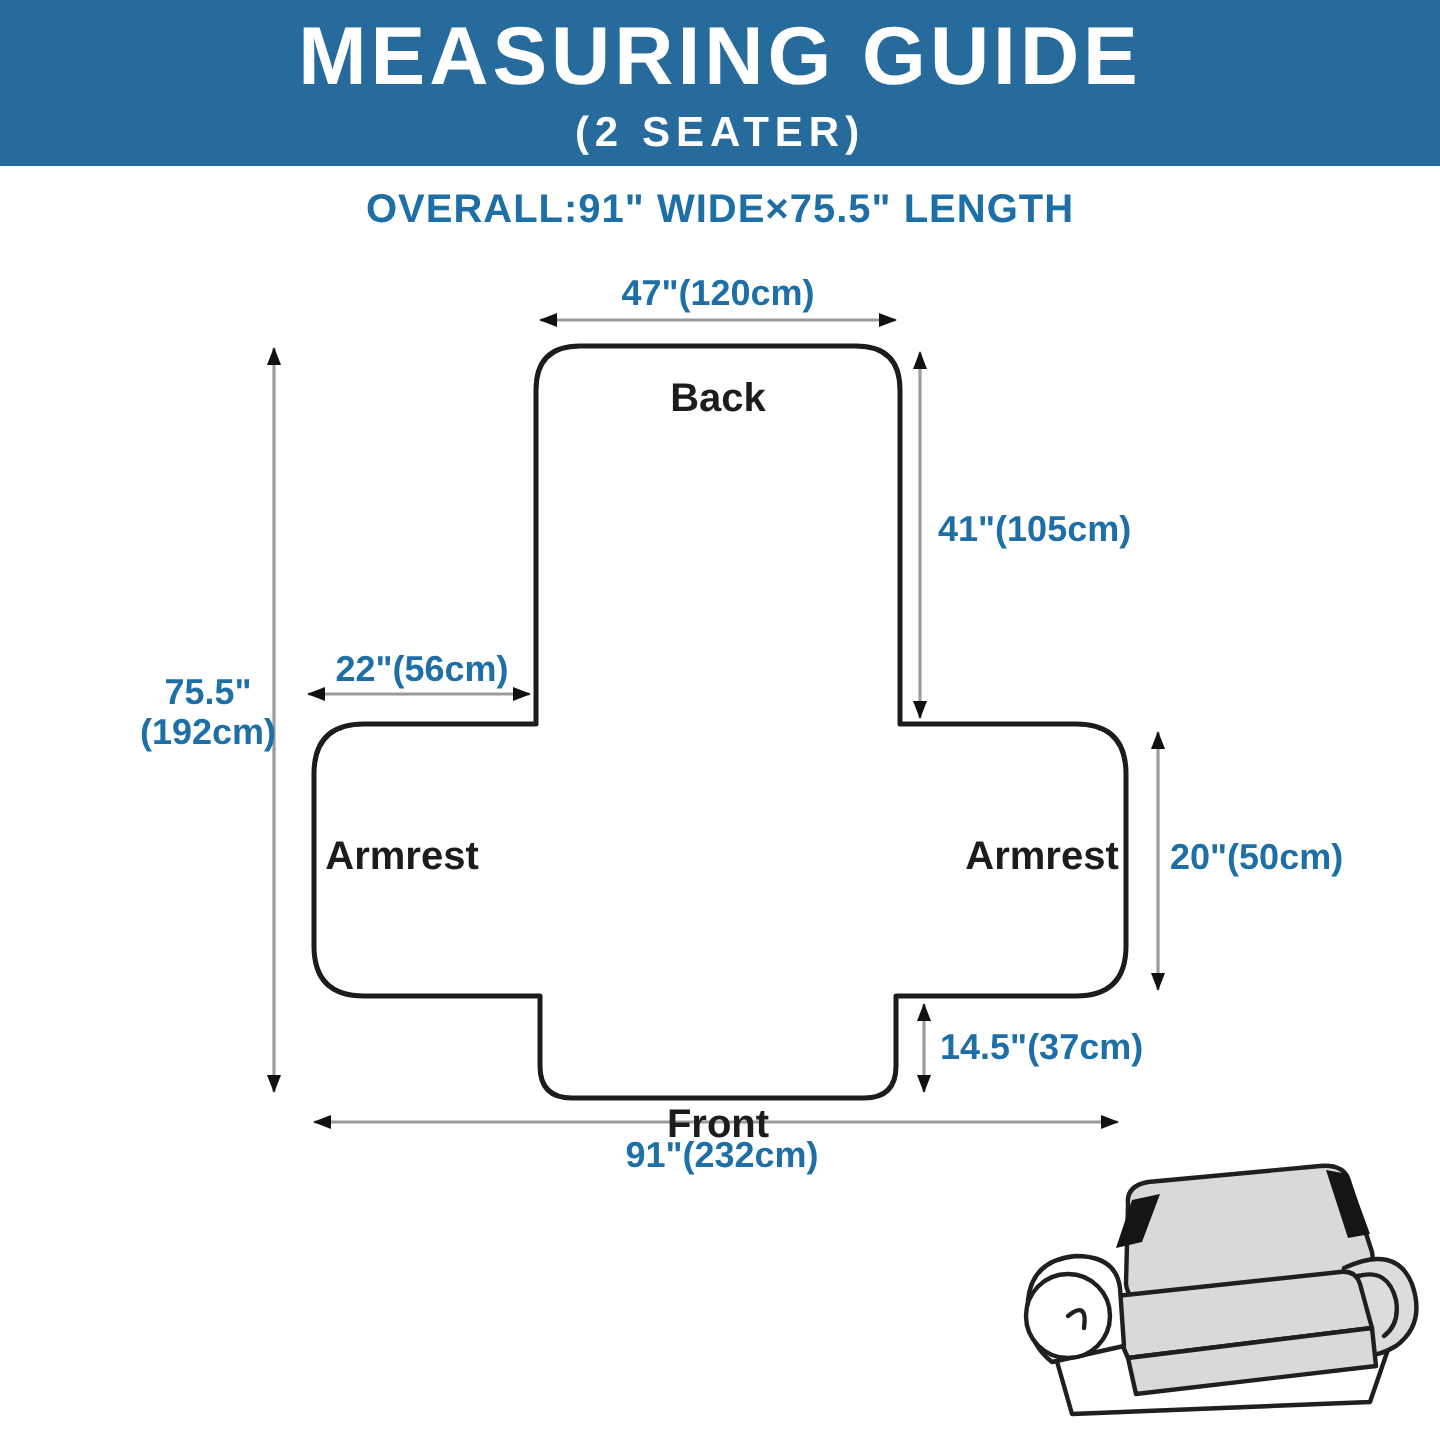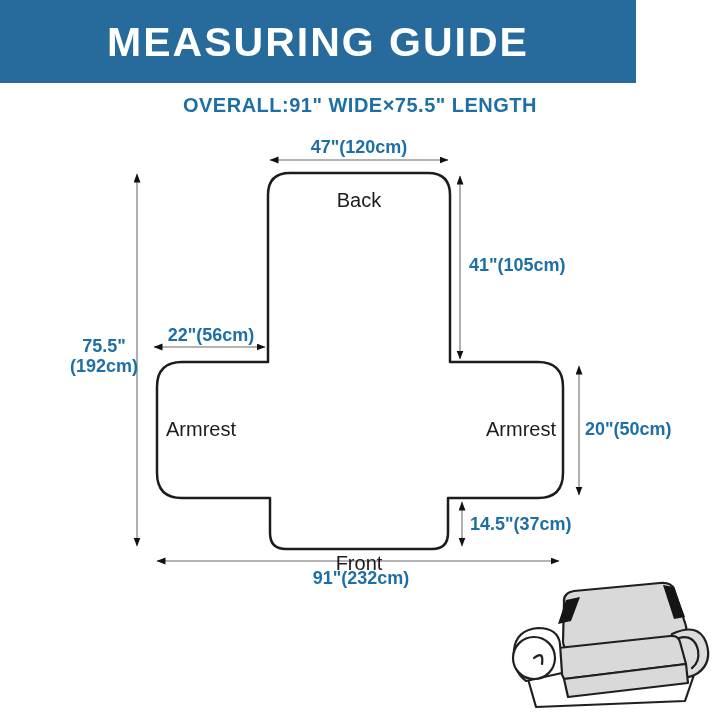--- a/index.html
+++ b/index.html
@@ -2,21 +2,21 @@
 <html><head>
 <meta charset="utf-8">
 <style>
   html,body{margin:0;padding:0;background:#ffffff;}
   .screen{
     position:relative;width:720px;height:720px;background:#ffffff;overflow:hidden;
     font-family:"Liberation Sans","DejaVu Sans",sans-serif;
   }
   
   .banner{
-    position:absolute;left:0;top:0;width:636px;height:83px;
+    position:absolute;left:0;top:0;width:720px;height:83px;
     background:#266b9b;color:#ffffff;
     display:flex;flex-direction:column;align-items:center;justify-content:center;
   }
   .banner-title{
     font-size:41px;font-weight:bold;letter-spacing:2px;line-height:1.1;
     margin-top:2px;
   }
   .banner-subtitle{
     font-size:21px;font-weight:bold;letter-spacing:3px;margin-top:3px;
   }
@@ -25,33 +25,34 @@
     position:absolute;left:0;top:94px;width:720px;text-align:center;
     color:#1d6fa5;font-size:20px;font-weight:bold;letter-spacing:0.5px;
   }
   
   .diagram-svg{position:absolute;left:0;top:0;}
   
   .lbl{
     position:absolute;white-space:nowrap;
     transform:translate(-50%,-50%);
   }
-  .lbl-black{color:#1c1c1c;font-size:20px;font-weight:normal;}
+  .lbl-black{color:#1c1c1c;font-size:20px;font-weight:bold;}
   .lbl-blue{color:#1d6fa5;font-size:18px;font-weight:bold;}
   .lbl-left-anchor{transform:translate(0,-50%);}
   .lbl-multiline{text-align:center;line-height:20px;}
   .sofa{position:absolute;left:500px;top:576px;width:215px;height:142px;}
 </style>
 </head>
 <body>
 
 <div class="screen">
 
   <div class="banner">
     <div class="banner-title">MEASURING GUIDE</div>
+    <div class="banner-subtitle">(2 SEATER)</div>
   </div>
 
   <div class="overall-line">OVERALL:91" WIDE×75.5" LENGTH</div>
 
   <svg class="diagram-svg" width="720" height="720" viewBox="0 0 720 720">
     <defs>
       <marker id="ah" markerWidth="10" markerHeight="8" refX="8.5" refY="3.5" orient="auto-start-reverse" markerUnits="userSpaceOnUse">
         <path d="M0,0 L9,3.5 L0,7 Z" fill="#111111"></path>
       </marker>
     </defs>

